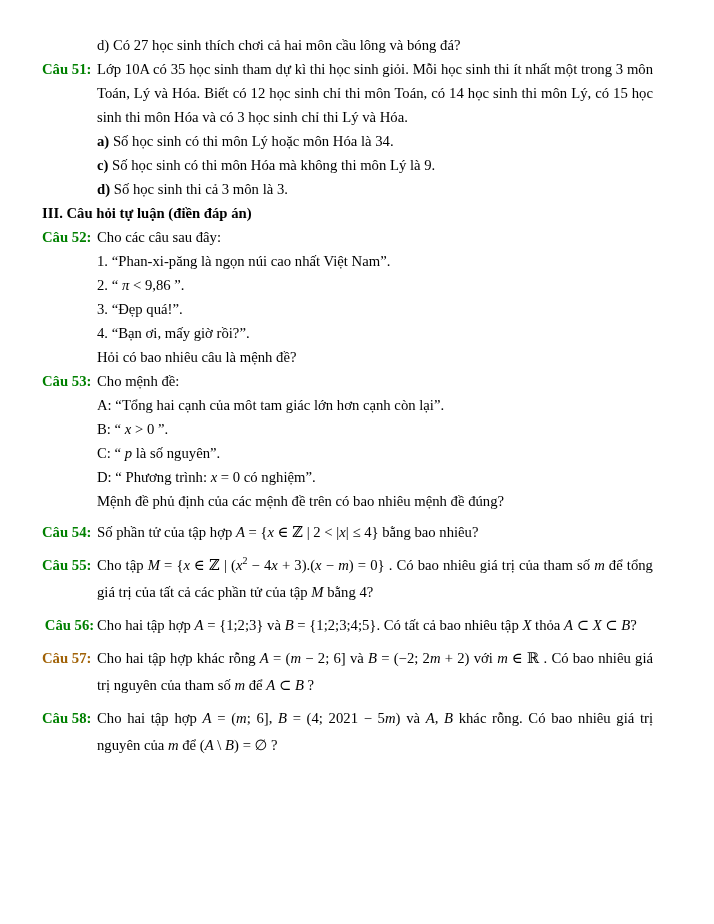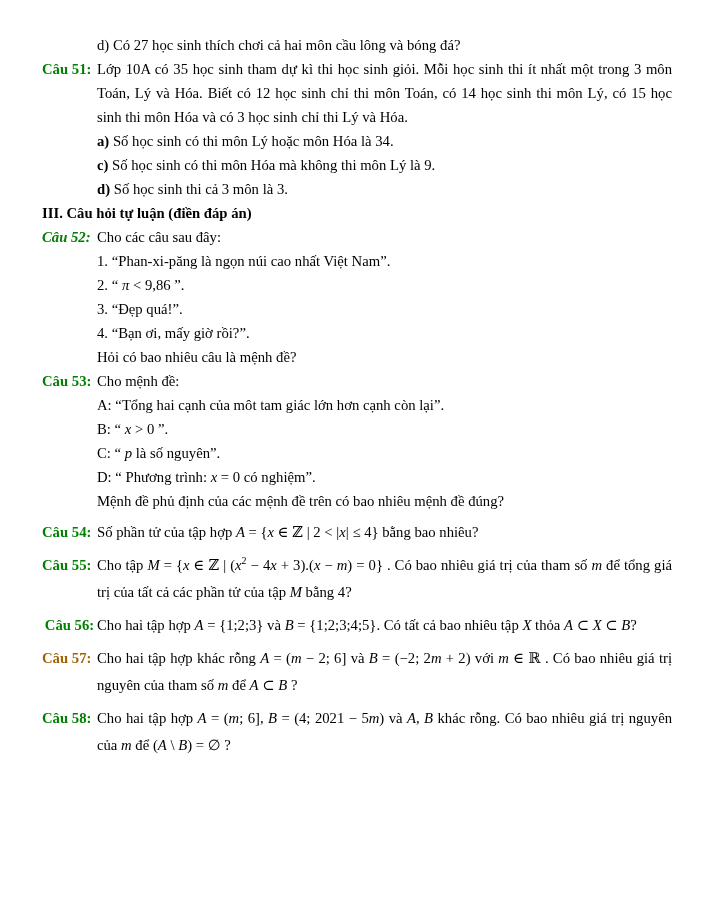--- a/index.html
+++ b/index.html
@@ -2,21 +2,21 @@
 <html><head>
 <meta charset="utf-8">
 <style>
   html,body{margin:0;padding:0;}
   body{
     width:714px;height:924px;background:#ffffff;color:#000000;
     font-family:"Liberation Serif","DejaVu Serif",serif;
     font-size:14.7px;
     overflow:hidden;
   }
-  .doc{padding:33px 42px 0 42px;}
+  .doc{padding:33px 61px 0 42px;}
   .line{display:flex;line-height:24px;}
   .line .label{flex:0 0 55px;font-weight:bold;}
   .line .content{flex:1;text-align:justify;}
   .header .content{font-weight:bold;}
   .qmath{line-height:27px;margin-top:6px;}
   .mi{font-style:italic;}
   .bd{font-weight:bold;}
   sup{font-size:0.68em;line-height:0;}
 </style>
 </head>
@@ -40,21 +40,21 @@
       <div class="content"><span class="bd">c) </span><span>Số học sinh có thi môn Hóa mà không thi môn Lý là 9.</span></div>
     </div>
     <div class="line sub">
       <span class="label" style="color: rgb(0, 128, 0);"></span>
       <div class="content"><span class="bd">d) </span><span>Số học sinh thi cả 3 môn là 3.</span></div>
     </div>
     <div class="line header">
       <div class="content"><span>III. Câu hỏi tự luận (điền đáp án)</span></div>
     </div>
     <div class="line question">
-      <span class="label" style="color: rgb(0, 128, 0); font-style: italic;">Câu 52:</span>
+      <span class="label" style="color: rgb(0, 128, 0);">Câu 52:</span>
       <div class="content"><span>Cho các câu sau đây:</span></div>
     </div>
     <div class="line sub">
       <span class="label" style="color: rgb(0, 128, 0);"></span>
       <div class="content"><span>1. “Phan-xi-păng là ngọn núi cao nhất Việt Nam”.</span></div>
     </div>
     <div class="line sub">
       <span class="label" style="color: rgb(0, 128, 0);"></span>
       <div class="content"><span>2. “ </span><span class="mi">π</span><span> &lt; 9,86 ”.</span></div>
     </div>

